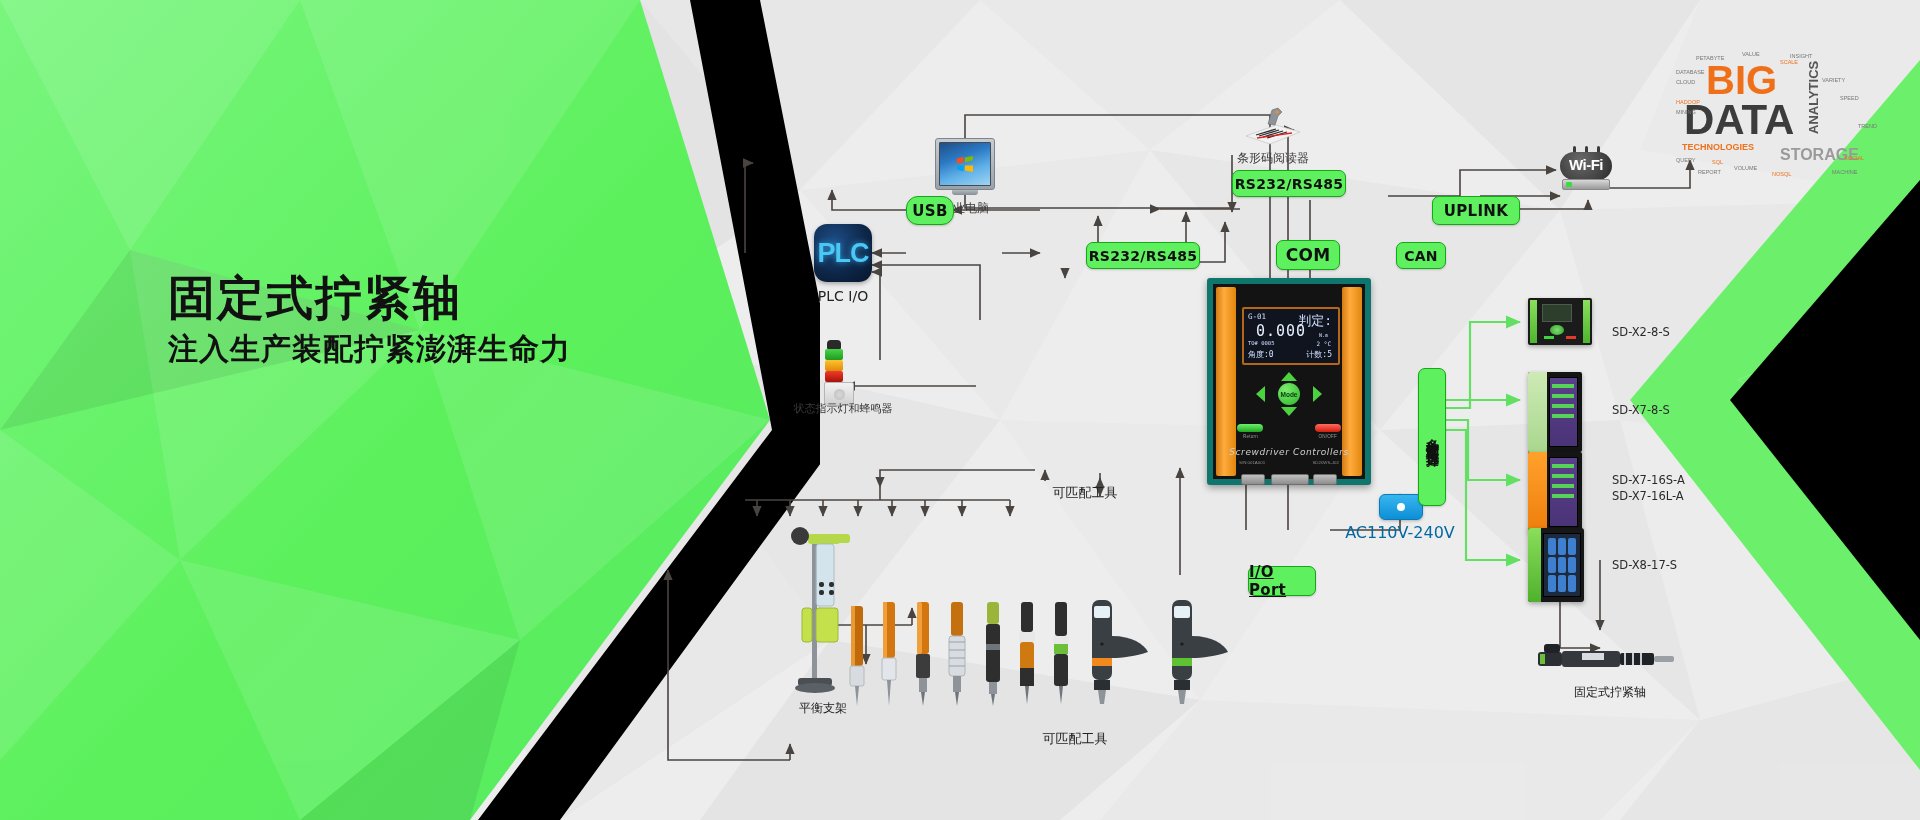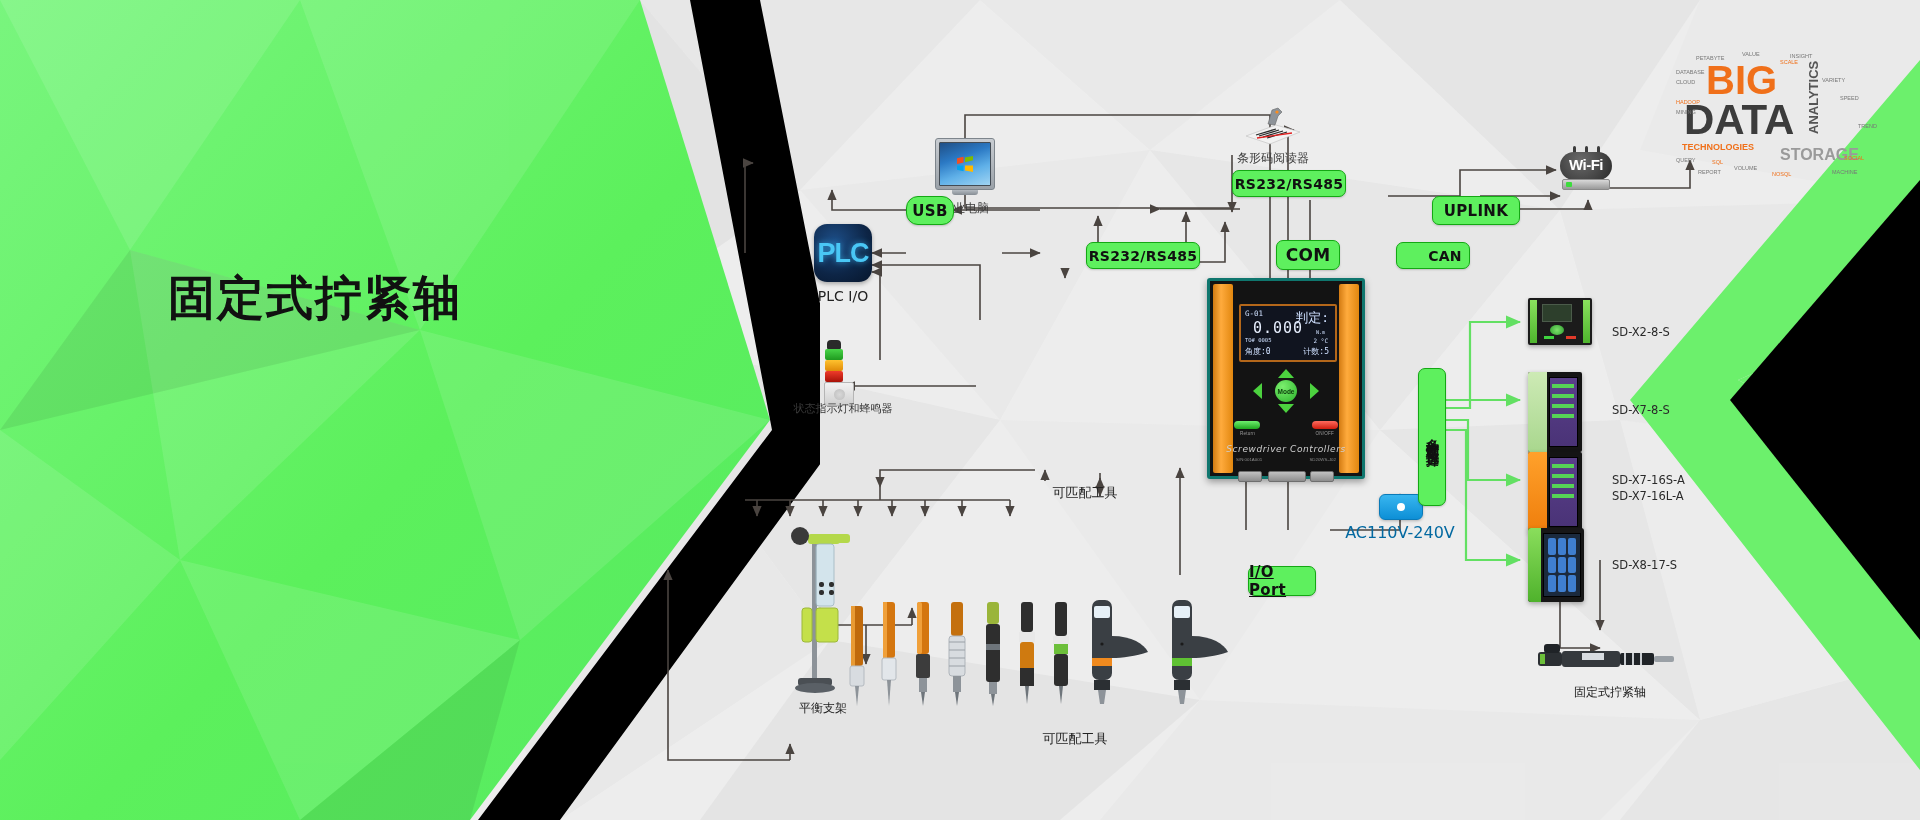--- a/index.html
+++ b/index.html
@@ -85,21 +85,21 @@
   .wifi .body{position:absolute;left:4px;top:6px;width:52px;height:28px;border-radius:14px;
     background:radial-gradient(circle at 40% 30%,#6a6a6a,#2b2b2b);}
   .wifi .txt{position:absolute;left:0;top:10px;width:60px;text-align:center;color:#fff;
     font-size:15px;font-weight:bold;font-family:"Liberation Sans",sans-serif;letter-spacing:-.5px;}
   .wifi .ant{position:absolute;top:0;width:3px;height:9px;background:#3a3a3a;border-radius:2px;}
   .wifi .base{position:absolute;left:6px;top:33px;width:48px;height:11px;border-radius:2px;
     background:linear-gradient(#d8d8d8,#9a9a9a);border:1px solid #8a8a8a;box-sizing:border-box;}
   .wifi .led{position:absolute;left:10px;top:36px;width:6px;height:5px;background:#3ddc3d;border-radius:1px;}
 
   
-  .ctrl{width:152px;height:195px;background:#131313;border:3px solid #0f766e;border-radius:3px;
+  .ctrl{width:152px;height:195px;background:#131313;border:6px solid #0f766e;border-radius:3px;
      position:relative;box-shadow:0 3px 7px rgba(0,0,0,.35);}
   .ctrl .rail{position:absolute;top:3px;width:20px;height:189px;border-radius:2px;
      background:linear-gradient(90deg,#d37b12,#ffab3d 40%,#e2870f);}
   .ctrl .rail.l{left:3px;} .ctrl .rail.r{right:3px;}
   .ctrl .lcd{position:absolute;left:29px;top:23px;width:94px;height:54px;border:2px solid #b4671a;
      border-radius:2px;background:#10141f;overflow:hidden;}
   .lcdtxt{position:absolute;color:#cfe0ff;font-family:"DejaVu Sans Mono","Liberation Mono",monospace;}
   .ctrl .pad{position:absolute;left:50%;top:88px;transform:translateX(-50%);width:66px;height:44px;}
   .ctrl .pad .mid{position:absolute;left:22px;top:11px;width:22px;height:22px;border-radius:50%;
      background:radial-gradient(circle at 35% 30%,#7bef6e,#2bb32b);display:flex;align-items:center;
@@ -203,20 +203,21 @@
 
   <svg class="rightshape" viewBox="0 0 420 820" preserveAspectRatio="none">
     <polygon points="420,0 420,820 120,480 120,340" fill="none"></polygon>
     <polygon points="420,60 420,300 238,380 420,470 420,770 130,400" fill="#6cf06c"></polygon>
     <polygon points="420,300 420,470 238,380" fill="#6cf06c"></polygon>
     <polygon points="420,180 420,640 230,400" fill="#000000"></polygon>
   </svg>
 
   <div class="headline">
     <span class="t1">固定式拧紧轴</span>
+    <span class="t2">注入生产装配拧紧澎湃生命力</span>
   </div>
 
   <svg class="wire" viewBox="0 0 1920 820">
     <defs>
       <marker id="ah" markerWidth="8" markerHeight="8" refX="6.5" refY="3" orient="auto">
         <path d="M0,0 L7,3 L0,6 z" fill="#4a4440"></path>
       </marker>
       <marker id="ag" markerWidth="8" markerHeight="8" refX="6.5" refY="3" orient="auto">
         <path d="M0,0 L7,3 L0,6 z" fill="#63e063"></path>
       </marker>
@@ -457,21 +458,21 @@
 
       <div class="port" style="left:28px;width:22px;height:9px;"></div>
       <div class="port" style="left:58px;width:36px;height:9px;"></div>
       <div class="port" style="right:28px;width:22px;height:9px;"></div>
     </div>
   </div>
 
   <div class="pill" style="left:906px;top:196px;width:46px;height:27px;font-size:15px;border-radius:12px;">USB</div>
   <div class="pill" style="left:1432px;top:196px;width:86px;height:27px;font-size:15px;">UPLINK</div>
   <div class="pill" style="left:1276px;top:240px;width:62px;height:28px;font-size:17px;">COM</div>
-  <div class="pill" style="left:1396px;top:242px;width:48px;height:25px;font-size:14px;padding-left:24px;">CAN</div>
+  <div class="pill" style="left:1396px;top:242px;width:48px;height:25px;font-size:14px;">CAN</div>
   <div class="pill" style="left:1086px;top:242px;width:112px;height:25px;font-size:14px;">RS232/RS485</div>
   <div class="pill" style="left:1232px;top:170px;width:112px;height:25px;font-size:14px;">RS232/RS485</div>
   <div class="pill" style="left:1248px;top:566px;width:66px;height:28px;font-size:15px;text-decoration:underline;">I/O Port</div>
 
   <div class="pill vert" style="left:1418px;top:368px;width:26px;height:136px;font-size:13px;">多种控制器可供选择</div>
 
   <div class="unit" style="left:1528px;top:298px;">
     <div class="u-x2">
       <div class="sr" style="left:2px;"></div>
         <div class="sr" style="right:2px;"></div>

